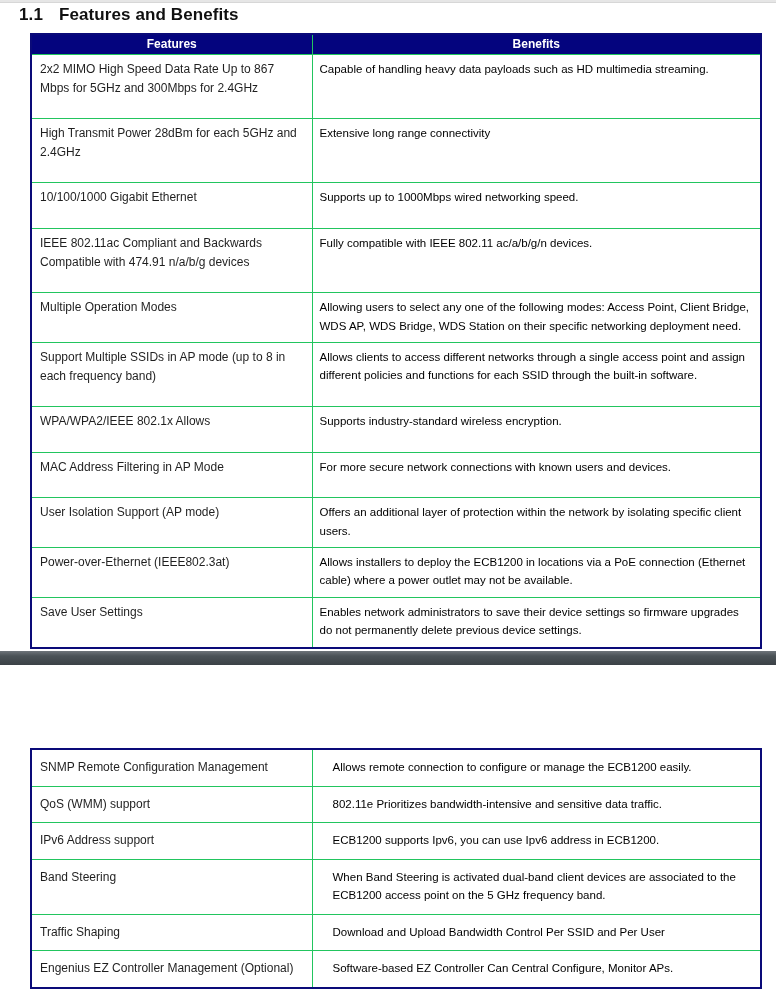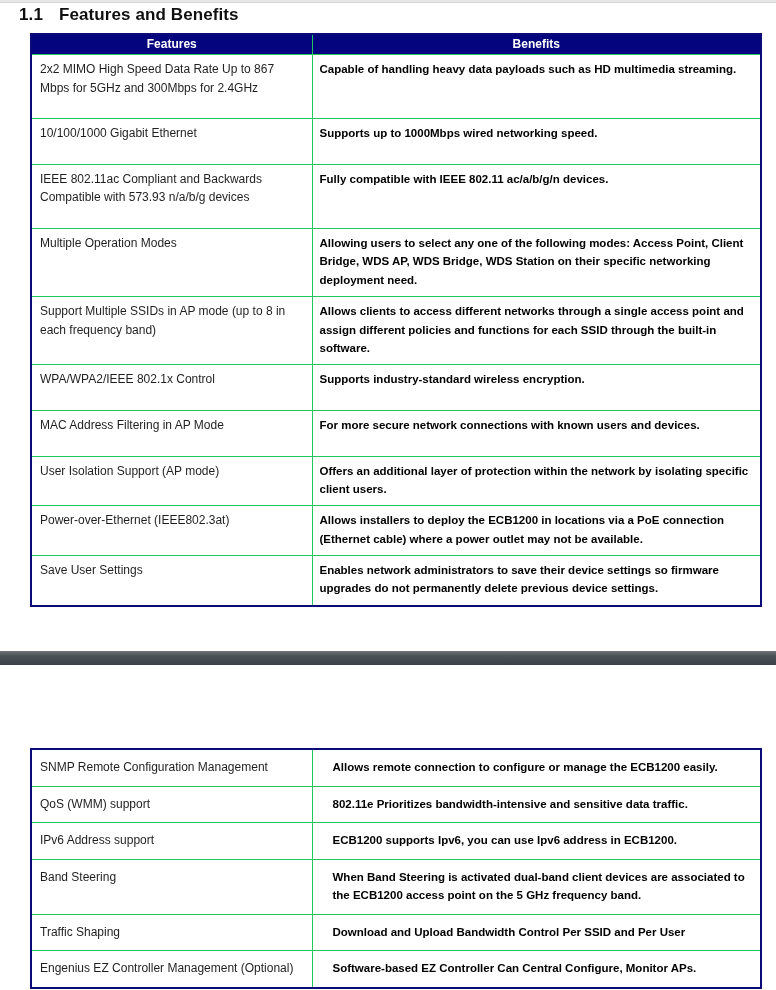--- a/index.html
+++ b/index.html
@@ -42,21 +42,21 @@
     padding: 2px 4px 3px;
   }
   td.feature-cell {
     font-size: 12px; font-weight: normal;
     color: #1f1f1f;
     vertical-align: top;
     padding: 5px 8px 21px 8px;
     line-height: 1.55;
   }
   td.benefit-cell {
-    font-size: 11.5px; font-weight: bold;
+    font-size: 11.5px; font-weight: normal;
     color: #000000;
     vertical-align: top;
     padding: 5px 7px 7px 7px;
     line-height: 1.6;
     margin-left: 20px;
   }
   #table2 td.feature-cell { padding-top: 8px; padding-bottom: 9px; }
   #table2 td.benefit-cell { padding-top: 8px; padding-bottom: 9px; padding-left: 20px; }
   .page-separator {
     position: absolute; top: 651px; left: 0;
@@ -84,37 +84,41 @@
       <th>Features</th>
       <th>Benefits</th>
     </tr>
   </thead>
   <tbody>
     <tr>
       <td class="feature-cell">2x2 MIMO High Speed Data Rate Up to 867 Mbps for 5GHz and 300Mbps for 2.4GHz</td>
       <td class="benefit-cell">Capable of handling heavy data payloads such as HD multimedia streaming.</td>
     </tr>
     <tr>
+      <td class="feature-cell">High Transmit Power 28dBm for each 5GHz and 2.4GHz</td>
+      <td class="benefit-cell">Extensive long range connectivity</td>
+    </tr>
+    <tr>
       <td class="feature-cell">10/100/1000 Gigabit Ethernet</td>
       <td class="benefit-cell">Supports up to 1000Mbps wired networking speed.</td>
     </tr>
     <tr>
-      <td class="feature-cell">IEEE 802.11ac Compliant and Backwards Compatible with 573.93 n/a/b/g devices</td>
+      <td class="feature-cell">IEEE 802.11ac Compliant and Backwards Compatible with 474.91 n/a/b/g devices</td>
       <td class="benefit-cell">Fully compatible with IEEE 802.11 ac/a/b/g/n devices.</td>
     </tr>
     <tr>
       <td class="feature-cell">Multiple Operation Modes</td>
       <td class="benefit-cell">Allowing users to select any one of the following modes: Access Point, Client Bridge, WDS AP, WDS Bridge, WDS Station on their specific networking deployment need.</td>
     </tr>
     <tr>
       <td class="feature-cell">Support Multiple SSIDs in AP mode (up to 8 in each frequency band)</td>
       <td class="benefit-cell">Allows clients to access different networks through a single access point and assign different policies and functions for each SSID through the built-in software.</td>
     </tr>
     <tr>
-      <td class="feature-cell">WPA/WPA2/IEEE 802.1x Control</td>
+      <td class="feature-cell">WPA/WPA2/IEEE 802.1x Allows</td>
       <td class="benefit-cell">Supports industry-standard wireless encryption.</td>
     </tr>
     <tr>
       <td class="feature-cell">MAC Address Filtering in AP Mode</td>
       <td class="benefit-cell">For more secure network connections with known users and devices.</td>
     </tr>
     <tr>
       <td class="feature-cell">User Isolation Support (AP mode)</td>
       <td class="benefit-cell">Offers an additional layer of protection within the network by isolating specific client users.</td>
     </tr>

